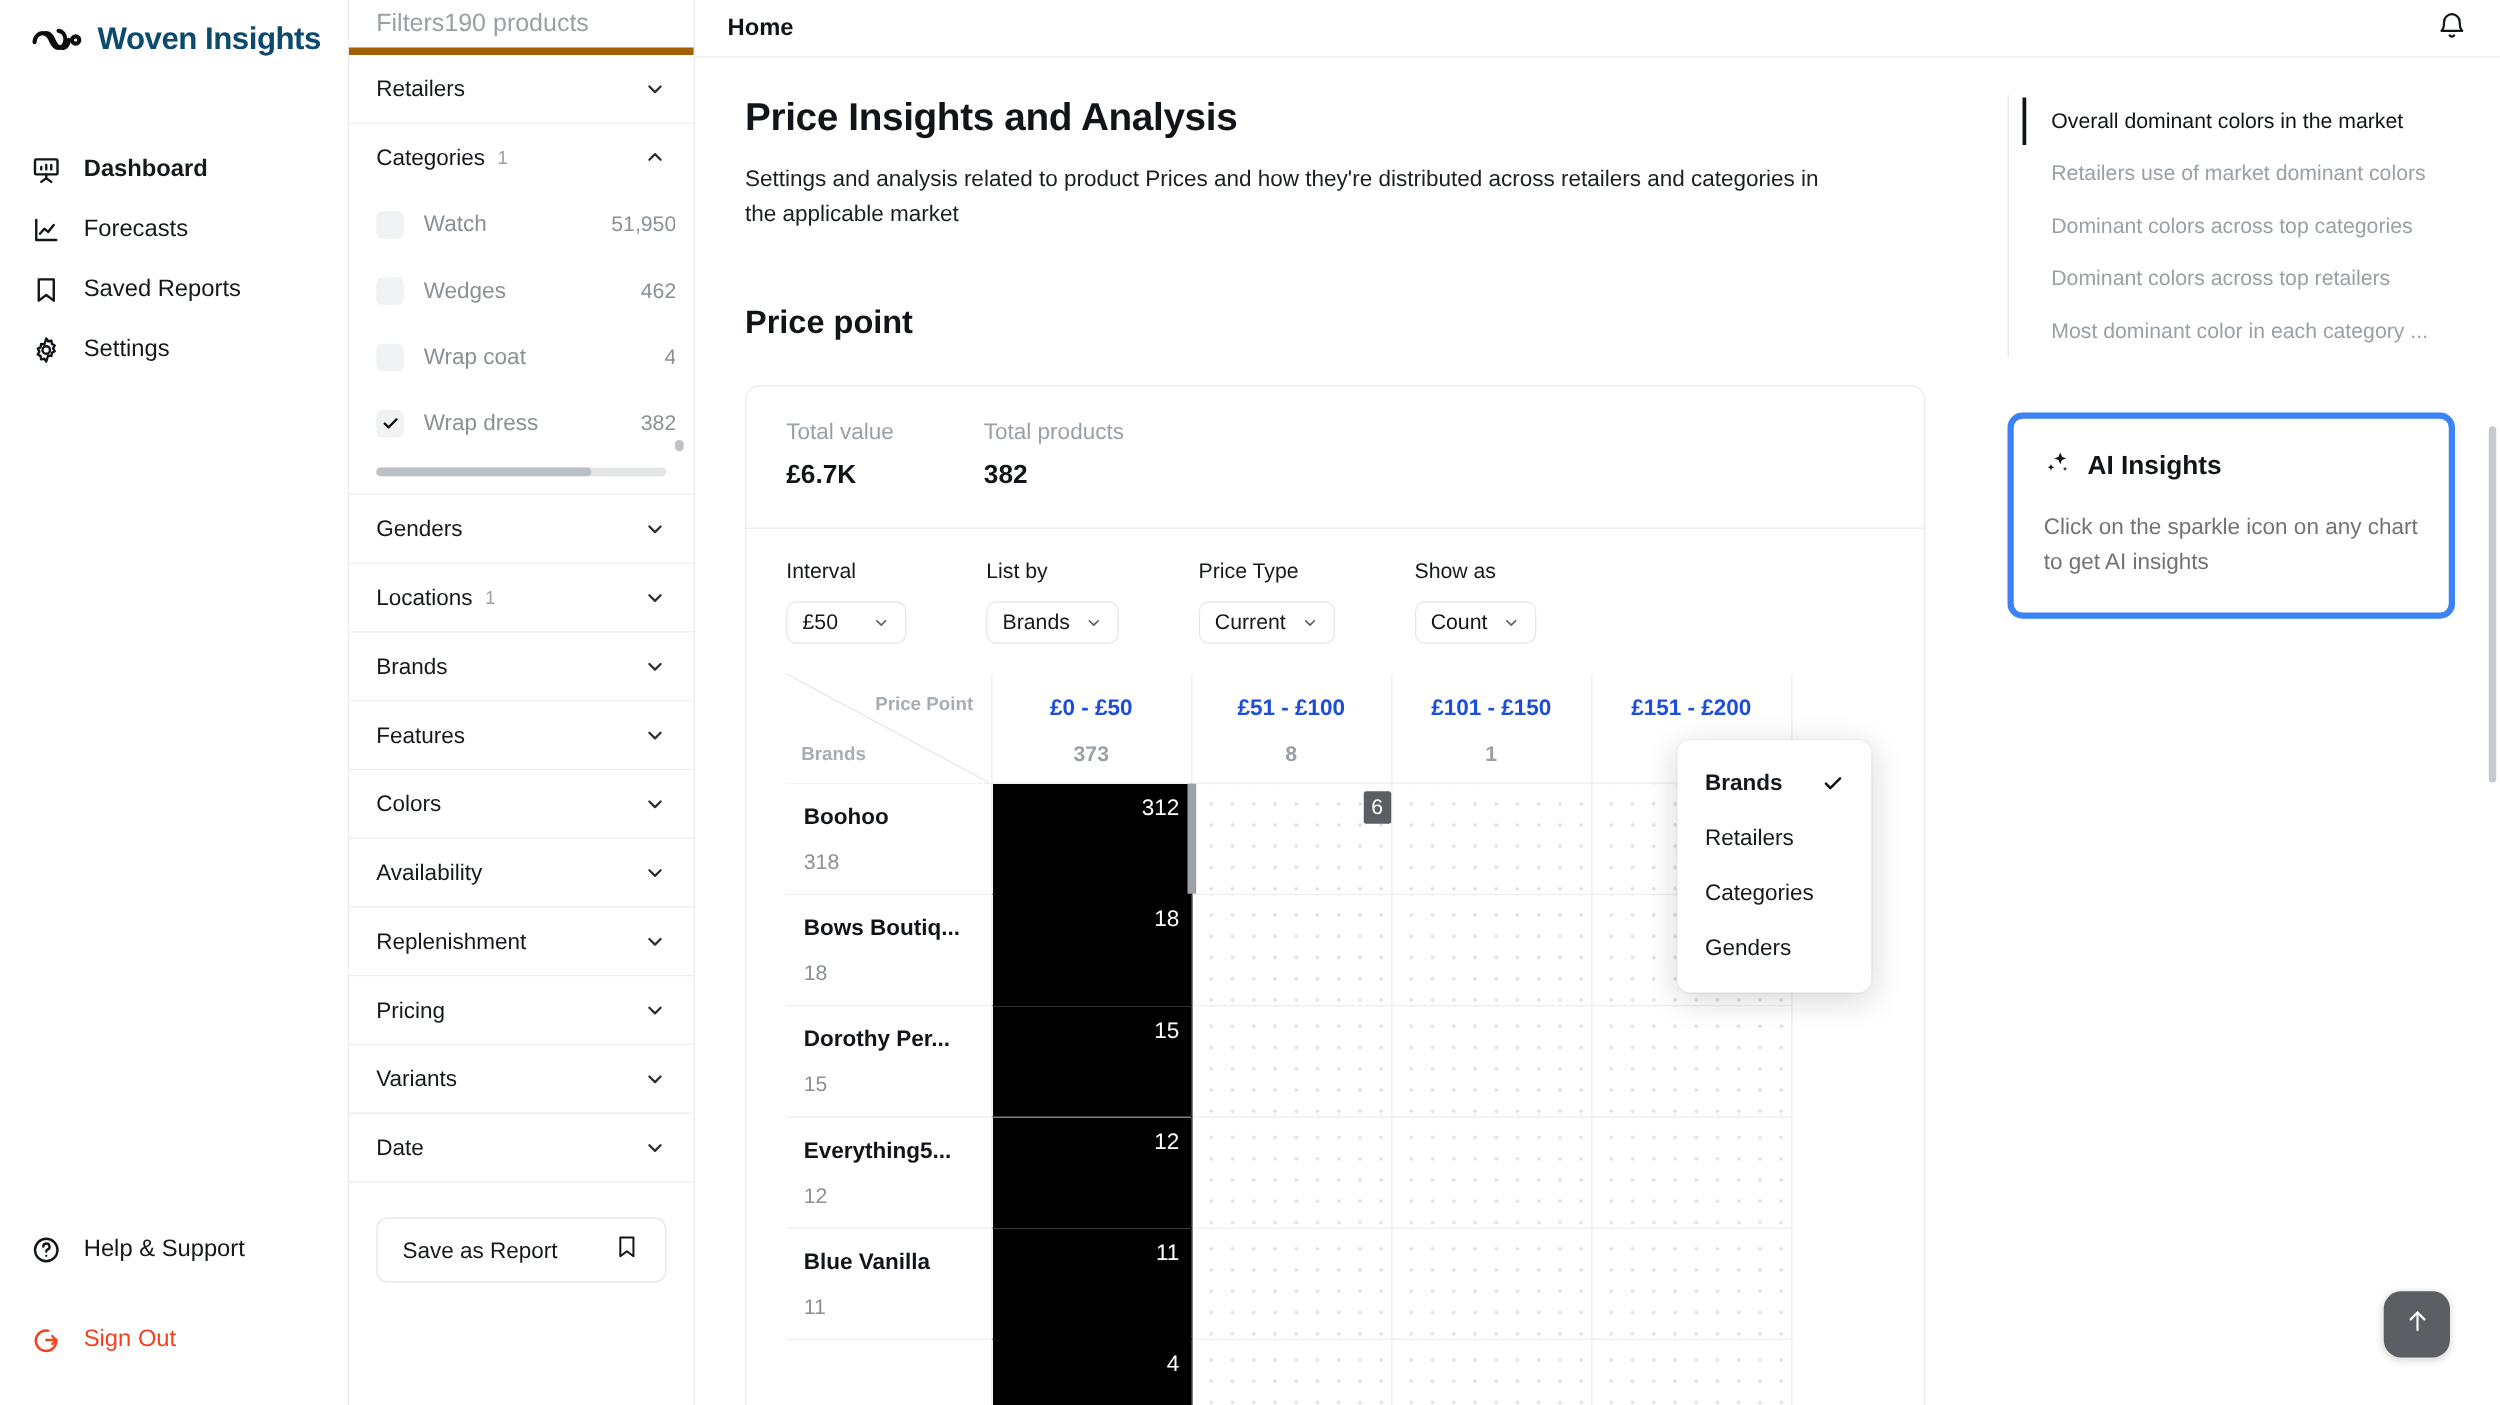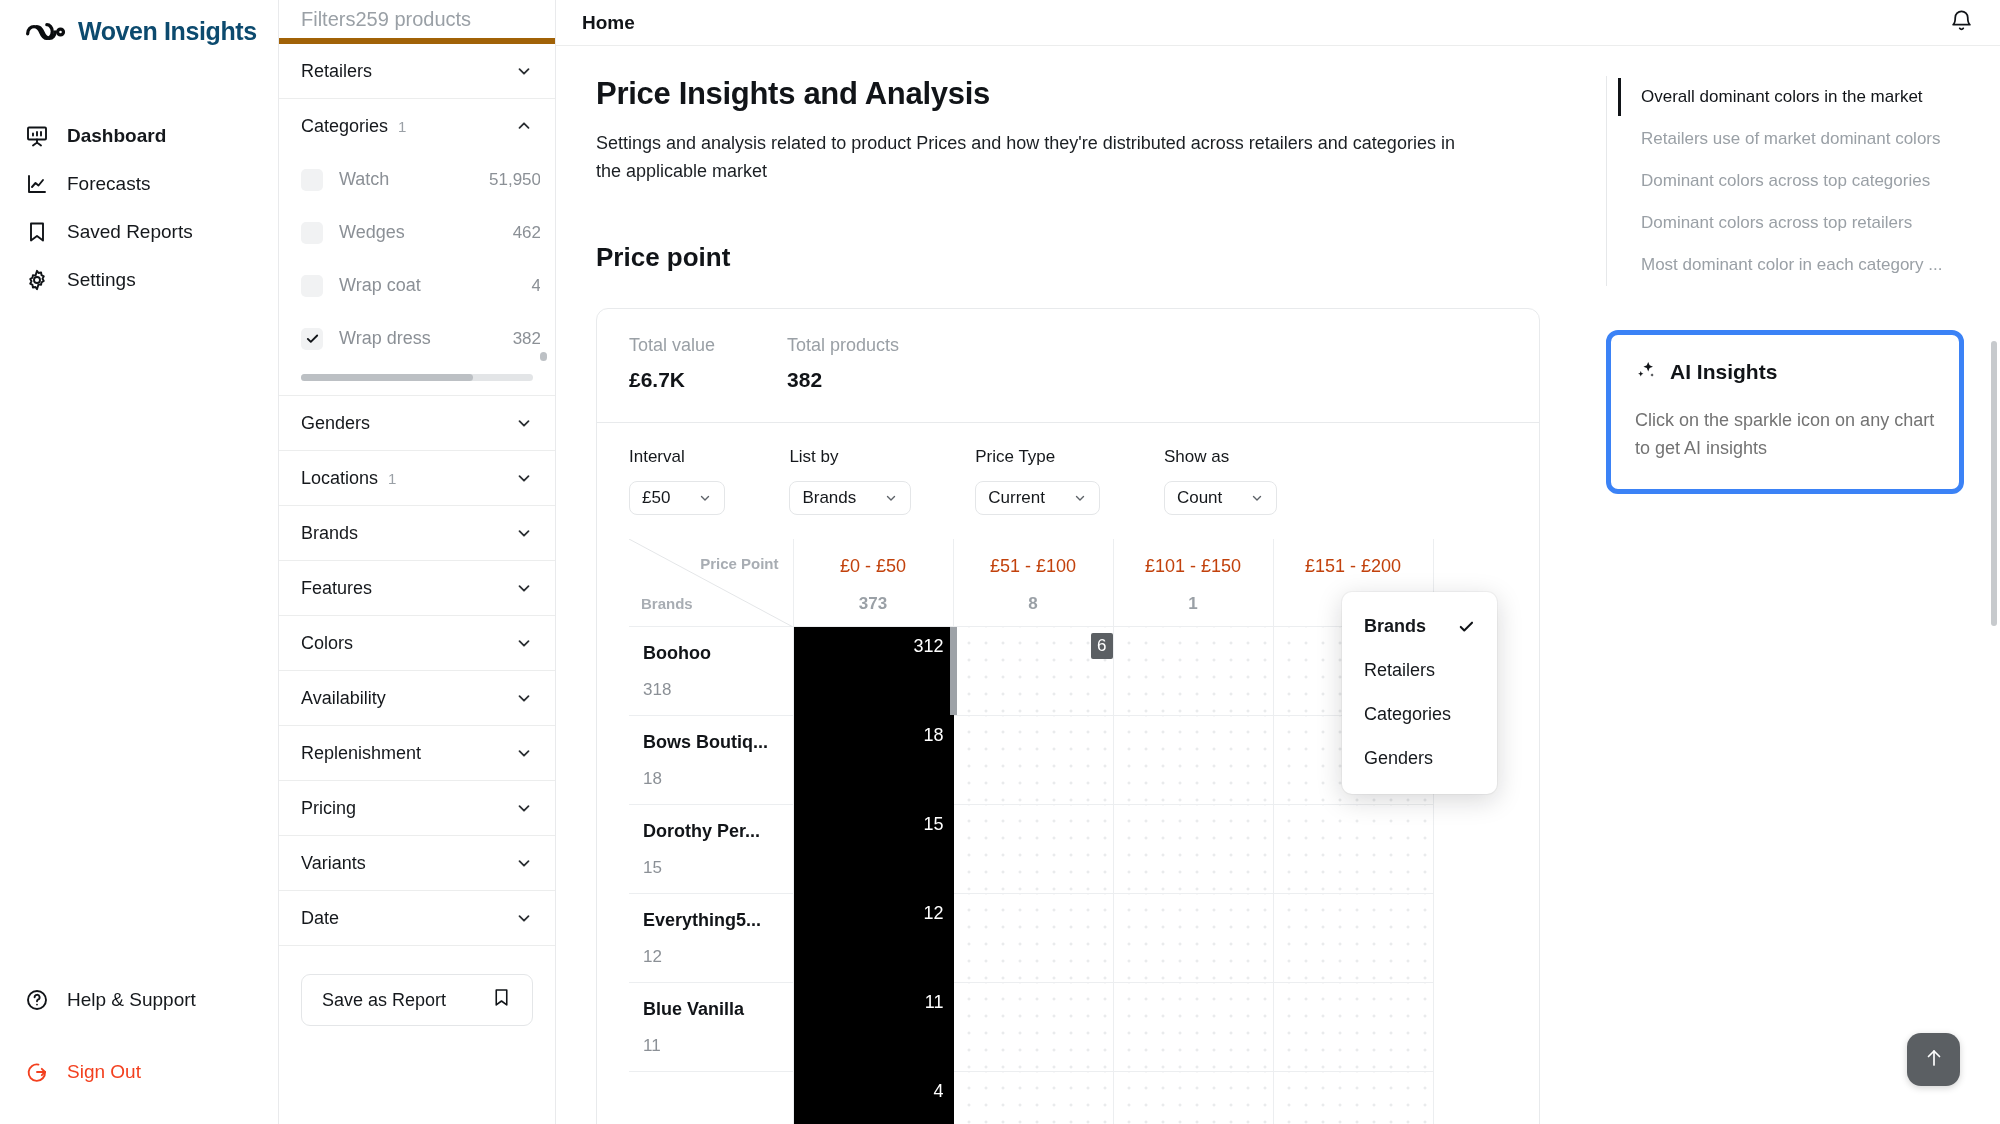--- a/index.html
+++ b/index.html
@@ -101,21 +101,21 @@
   .card-stats { display:flex; gap:0; padding:26px 32px 30px 32px; border-bottom:1px solid #e8eaec;}
   .stat { margin-right:72px; }
   .stat-label { font-size:18px; color:#9aa0a6; }
   .stat-value { margin-top:12px; font-size:21px; font-weight:700; color:#111418;}
 
   .controls { display:flex; padding:24px 32px 0 32px; gap:64px; position:relative;}
   .ctrl-label { font-size:17px; color:#15181c; }
   .ctrl-select {
     margin-top:14px; height:34px; min-width:96px; padding:0 12px;
     border:1px solid #e4e6e8; border-radius:8px;
-    display:inline-flex; align-items:center; gap:28px; cursor:pointer;
+    display:inline-flex; align-items:center; gap:12px; cursor:pointer;
     font-size:17px; color:#15181c; background:#fff;
   }
   .ctrl-select .chev { margin-left:auto; color:#5d6268; display:flex;}
 
   
   .menu {
     position:absolute; left:786px; top:546px; width:155px;
     background:#fff; border-radius:10px;
     box-shadow:0 6px 26px rgba(16,20,24,.17), 0 0 0 1px rgba(16,20,24,.04);
     padding:12px 0 14px 0; z-index:40;
@@ -135,21 +135,21 @@
     width:164px; height:88px; border:1px solid #eceef0; border-left:none; border-top:none;
     position:relative; background:#fff;
   }
   .corner .diag { position:absolute; inset:0; }
   .corner .c-x { position:absolute; right:14px; top:16px; font-size:15px; color:#a8adb3; }
   .corner .c-y { position:absolute; left:12px; bottom:14px; font-size:15px; color:#a8adb3; }
   .colhead {
     width:160px; height:88px; border:1px solid #eceef0; border-top:none;
     text-align:center; vertical-align:top; padding-top:17px !important; background:#fff;
   }
-  .colhead .ch-t { font-size:18px; font-weight:400; color:#c2410c; white-space:nowrap;}
+  .colhead .ch-t { font-size:18px; font-weight:700; color:#1d4ed8; white-space:nowrap;}
   .colhead .ch-n { margin-top:17px; font-size:17px; color:#9aa0a6; }
   .rowhead {
     width:164px; height:89px; border:1px solid #eceef0; border-left:none;
     padding:0 0 0 14px !important; vertical-align:middle; background:#fff;
   }
   .rh-t { font-size:18px; font-weight:700; color:#111418; }
   .rh-n { margin-top:16px; font-size:17px; color:#8b9096; }
   .cell { width:160px; height:89px; border:1px solid #eceef0; position:relative; vertical-align:top;}
   .cell.filled { background:#000000; border-color:#000; }
   .cell .v { position:absolute; right:9px; top:9px; font-size:18px; color:#fff; font-weight:400;}
@@ -263,21 +263,21 @@
           </svg>
         </span>
         <span class="nav-label">Sign Out</span>
       </div>
     </div>
   </aside>
 
   <aside class="filters">
     <div class="filters-head">
       <span>Filters</span>
-      <span>259 products</span>
+      <span>190 products</span>
     </div>
 
     <div class="facet">
       <div class="facet-head">
         <span class="facet-title">Retailers</span>
         <span class="facet-chev">
           <svg width="18" height="18" viewBox="0 0 20 20" fill="none" stroke="#2b2f33" stroke-width="2" stroke-linecap="round" stroke-linejoin="round">
               <path d="M5 8l5 5 5-5"></path>
             </svg>
         </span>

